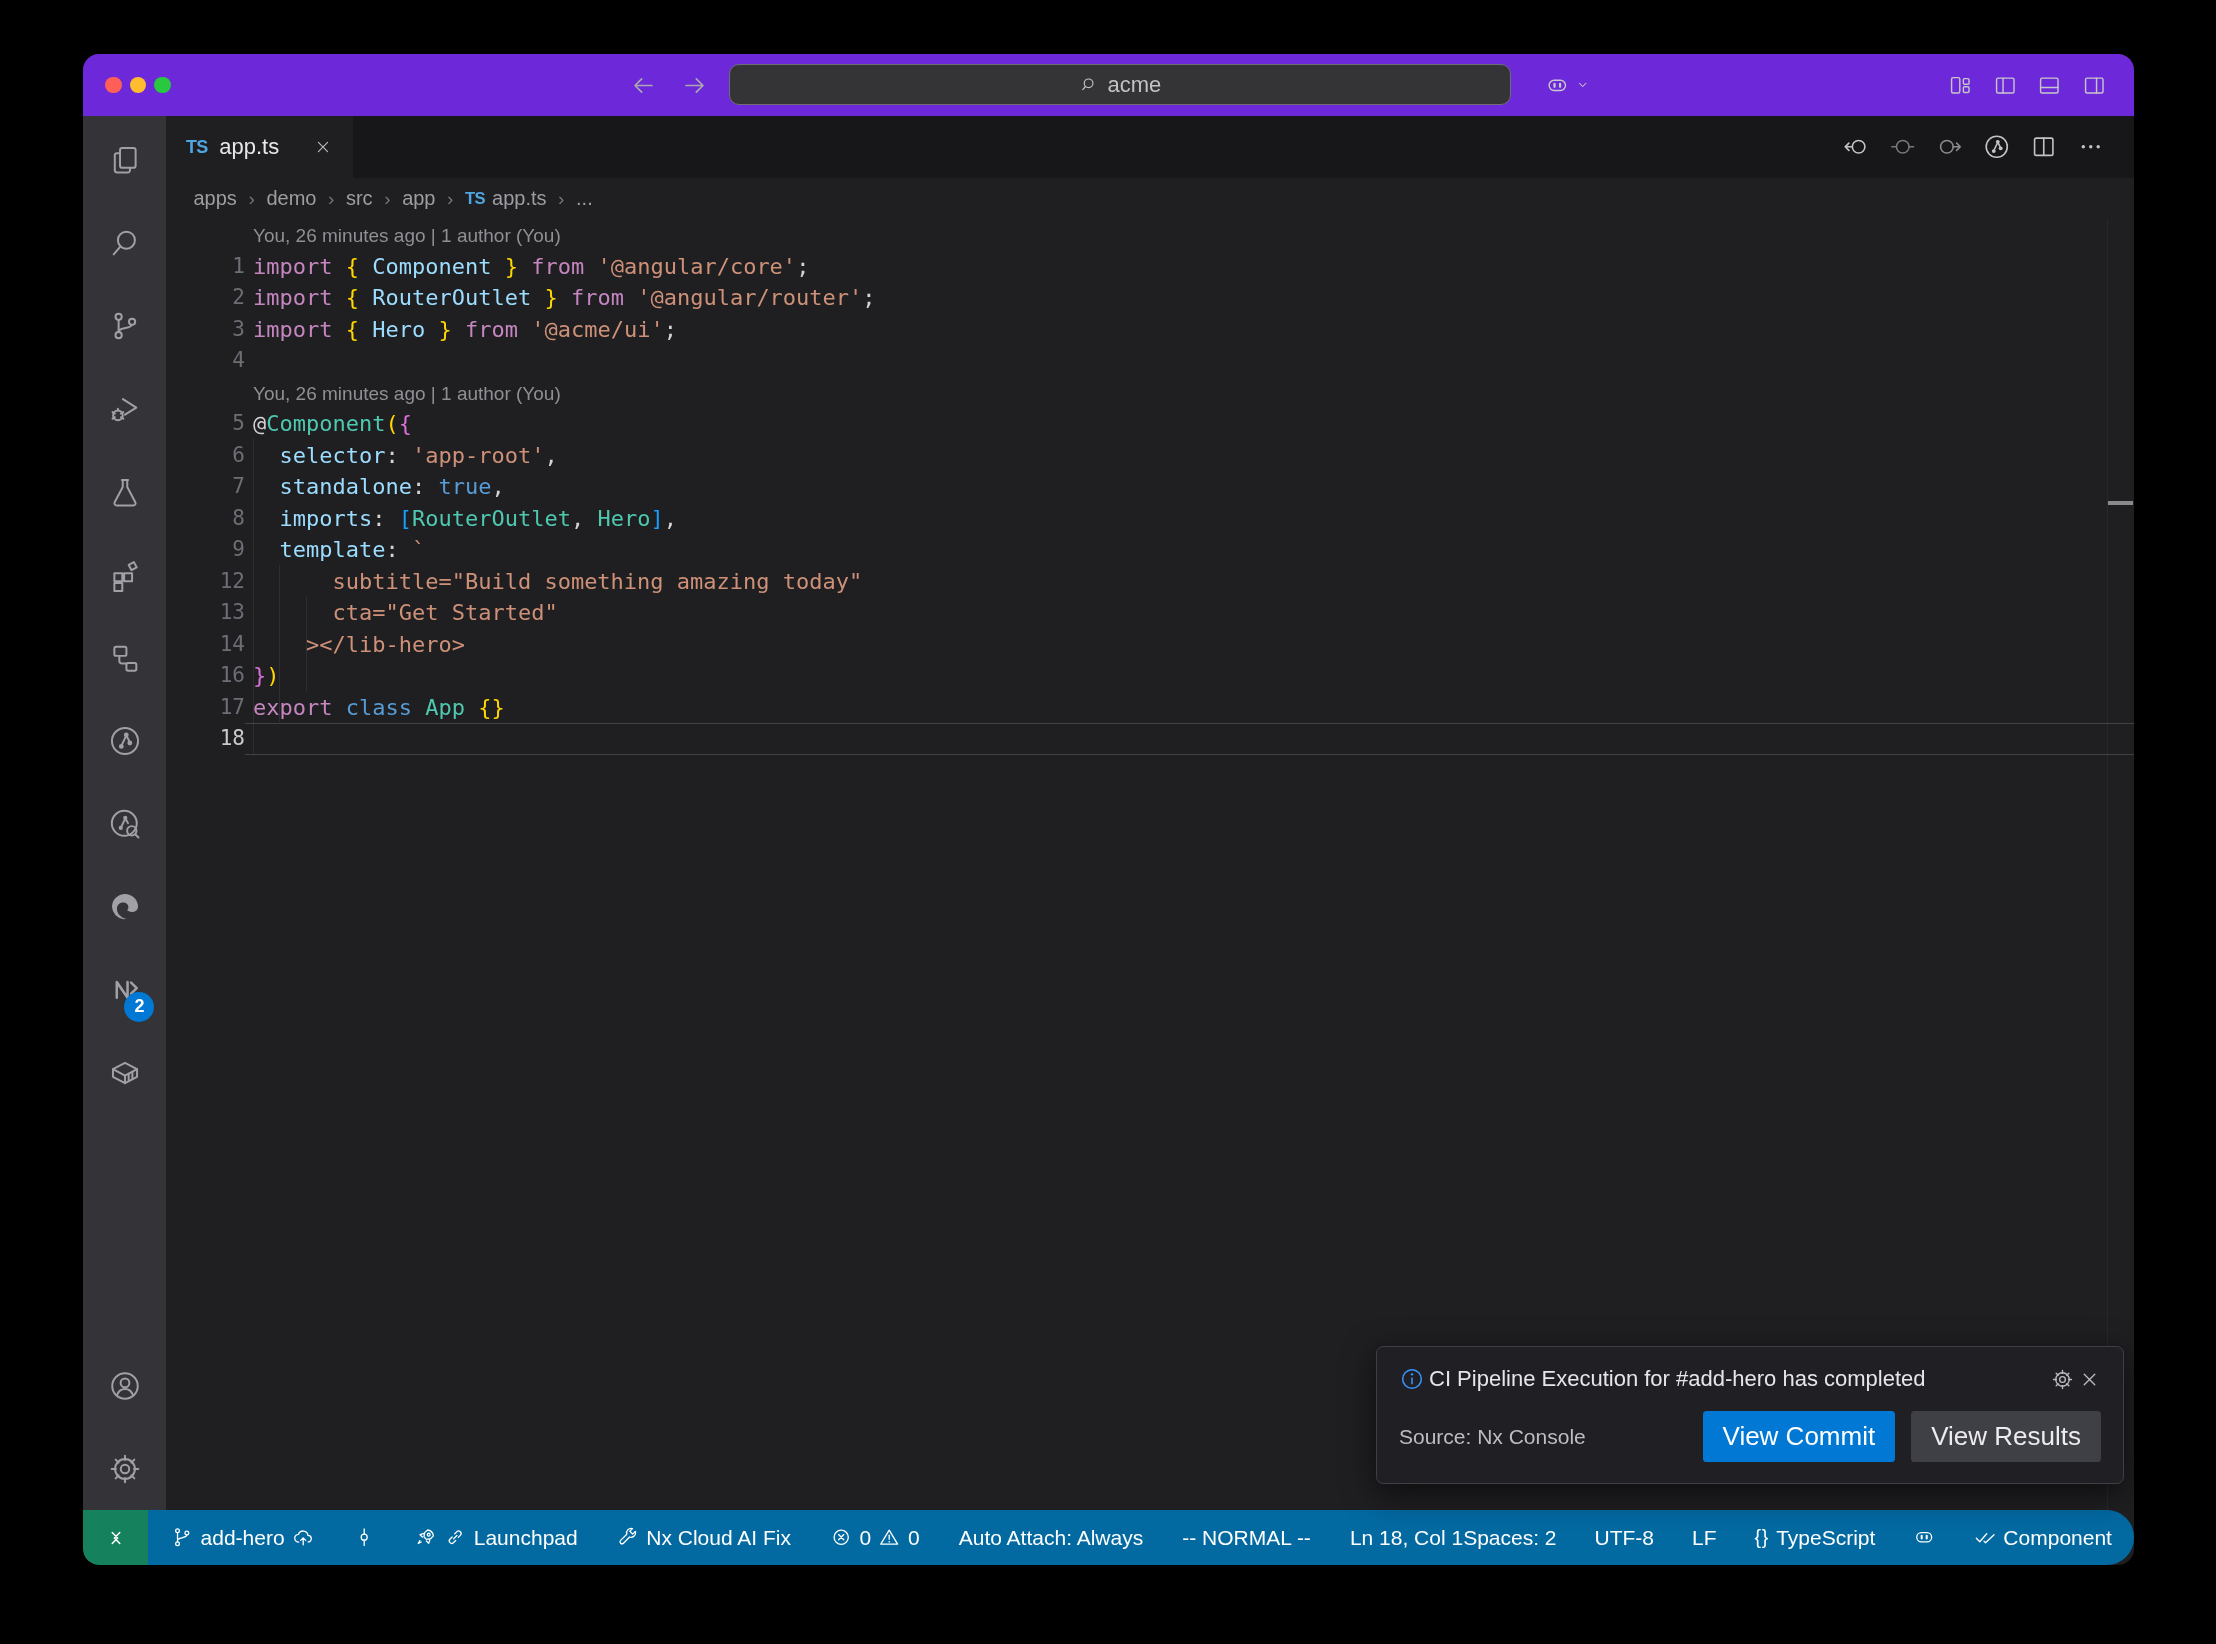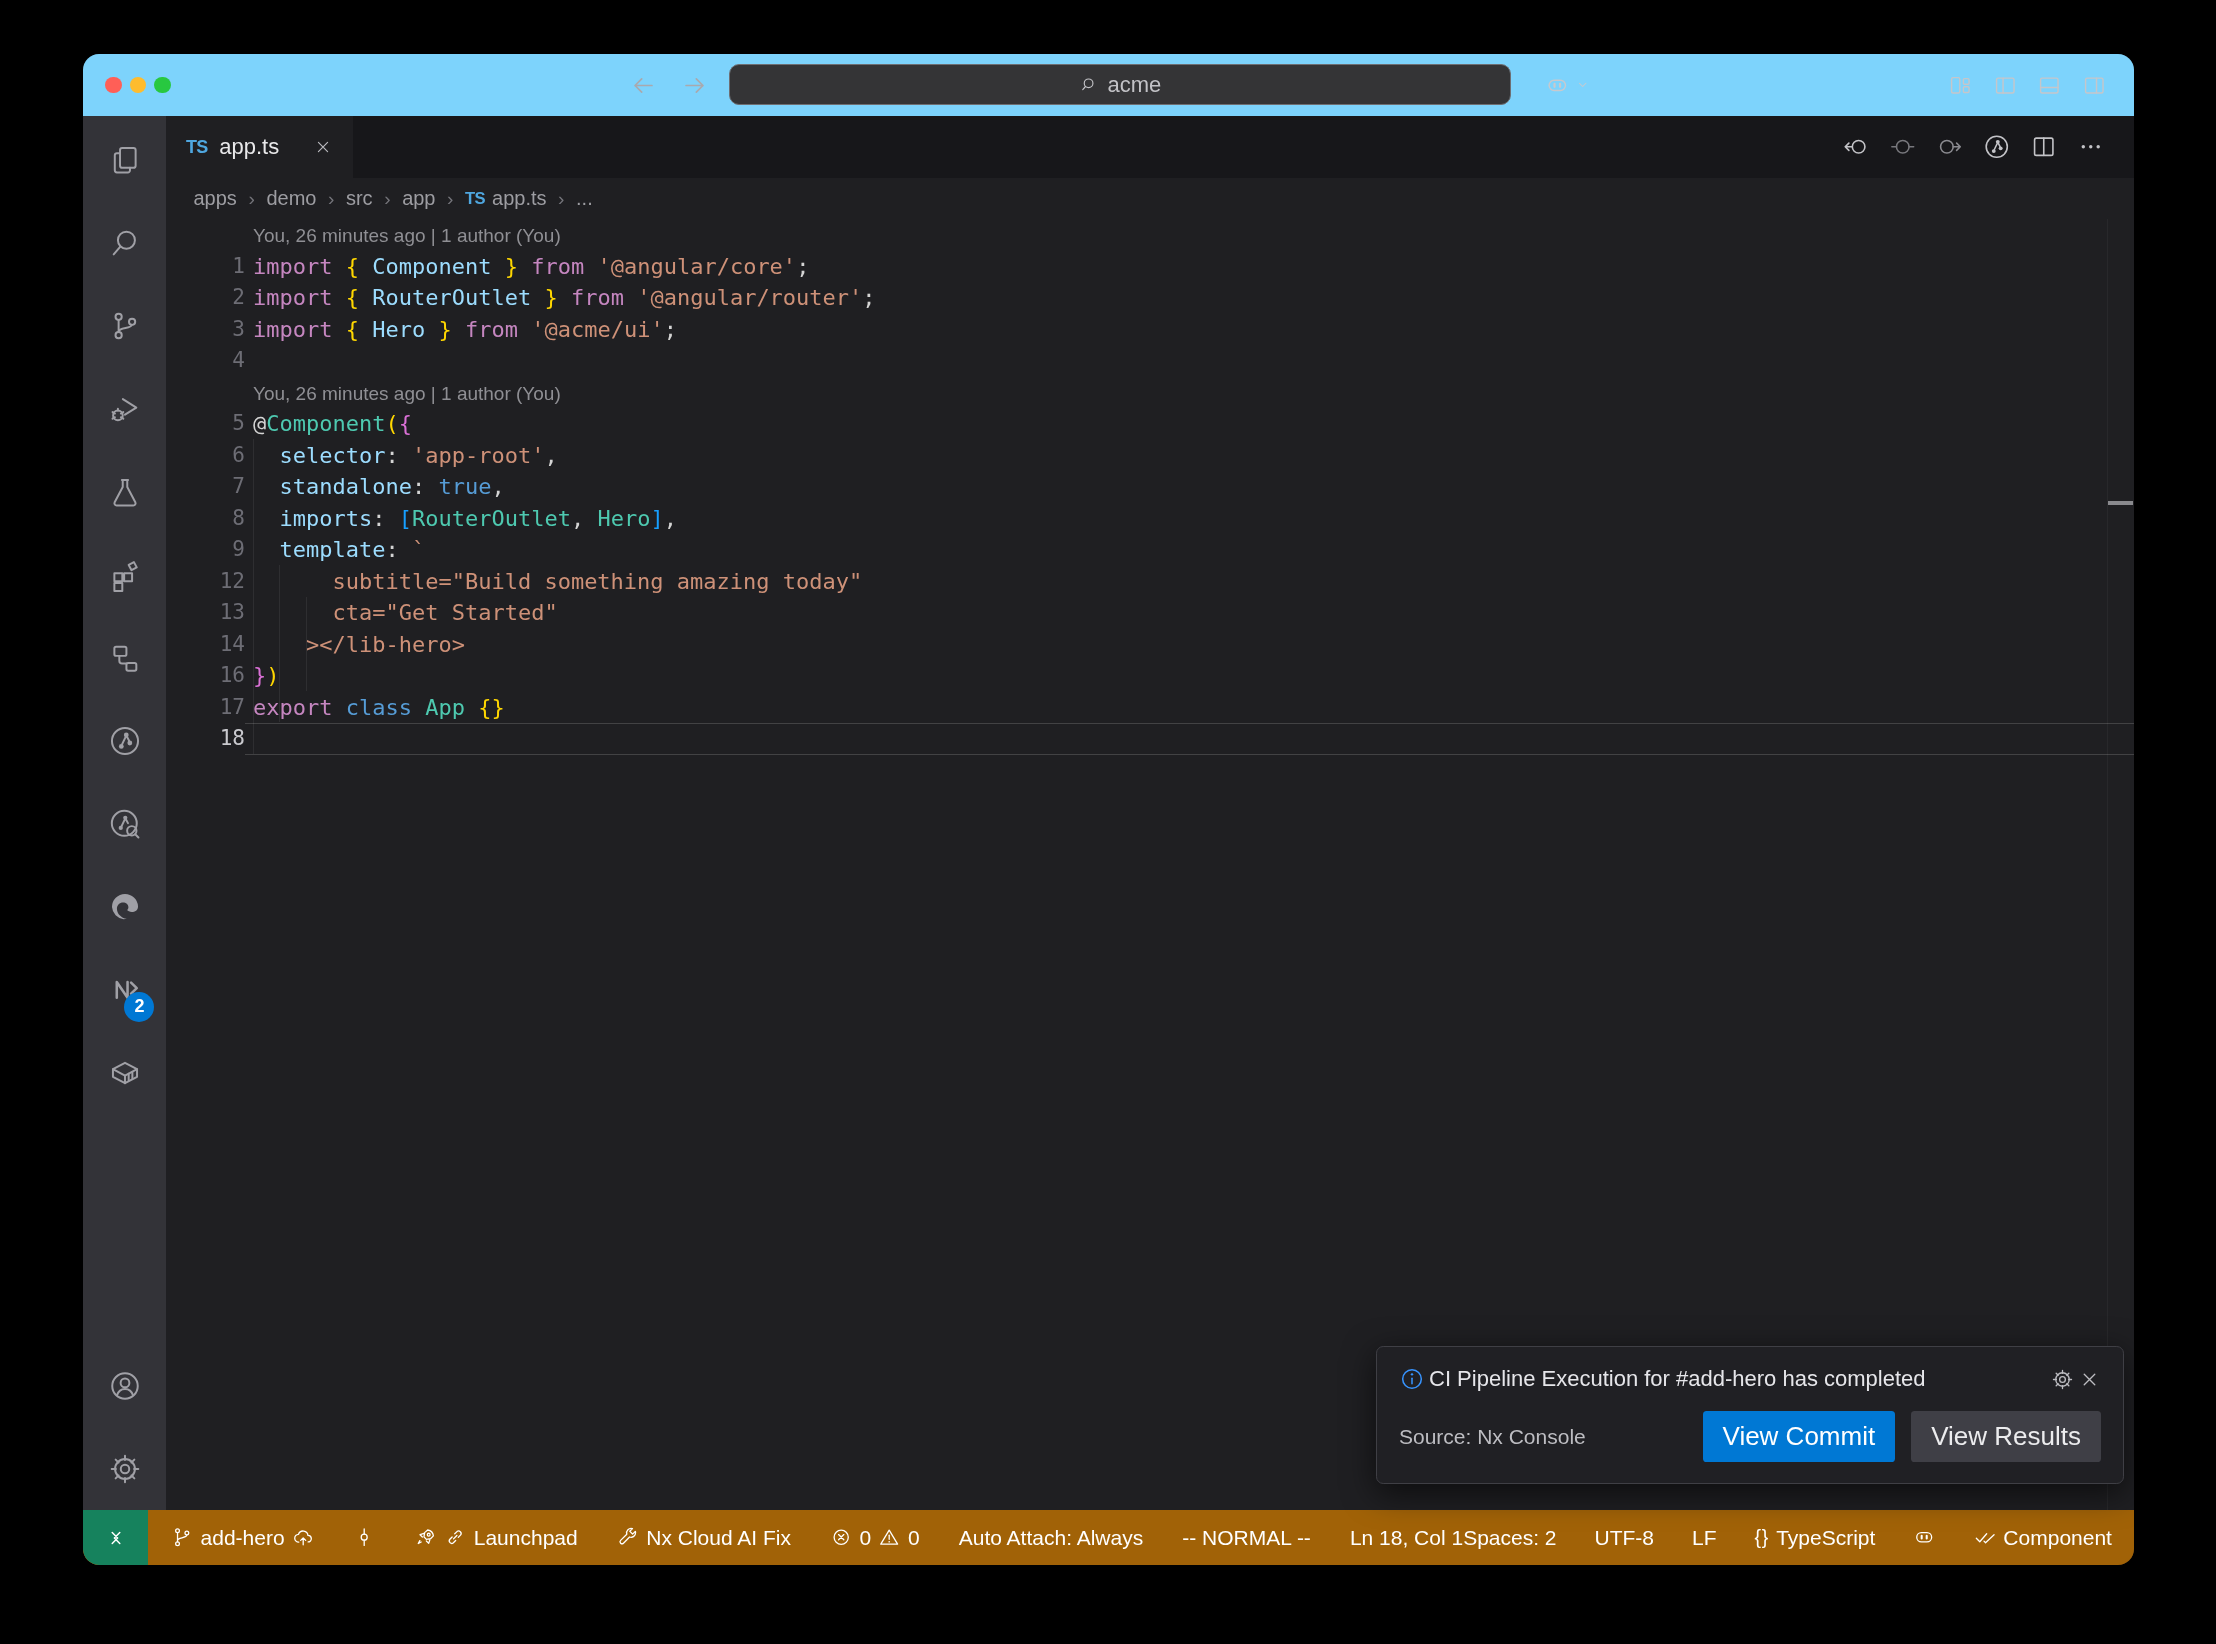--- a/index.html
+++ b/index.html
@@ -3,21 +3,21 @@
 <meta charset="utf-8">
 <style>
   * { margin:0; padding:0; box-sizing:border-box; }
   html,body { width:2216px; height:1645px; background:#000; overflow:hidden;
     font-family:"Liberation Sans", sans-serif; }
   .window { position:absolute; left:83px; top:54px; width:2051px; height:1511px;
     background:#1F1F22; border-radius:16px; overflow:hidden;
     box-shadow:0 29px 87px rgba(0,0,0,.8); }
 
   
-  .titlebar { position:absolute; top:0; left:0; right:0; height:62px; background:#7dd3fc; }
+  .titlebar { position:absolute; top:0; left:0; right:0; height:62px; background:#6d28d9; }
   .lights { position:absolute; left:22px; top:0; height:62px; display:flex; align-items:center; gap:8px; }
   .light { width:16.6px; height:16.6px; border-radius:50%; }
   .l-red{background:#FF5F57}.l-yellow{background:#FEBC2E}.l-green{background:#28C840}
   .nav-arrows { position:absolute; left:546px; top:0; height:62px; display:flex; align-items:center; gap:22px; color:#A9A9AE; }
   .nav-arrows .ticon{width:29px;height:29px}
   .searchbox { position:absolute; left:646px; top:10px; width:782px; height:41px;
     border:1.4px solid #6E6E72; border-radius:10px; background:#343436;
     display:flex; align-items:center; justify-content:center; gap:8.7px;
     color:#C2C2C6; font-size:22px; }
   .copilot-area { position:absolute; left:1462px; top:0; height:62px; display:flex; align-items:center; gap:4.3px; color:#C9C9CD; }
@@ -65,22 +65,22 @@
   .blame { height:31.5px; line-height:33px; padding-left:67px; color:#8F8F94;
     font-family:"Liberation Sans", sans-serif; font-size:19px; }
   .kw{color:#C586C0}.vr{color:#9CDCFE}.cl{color:#4EC9B0}.pr{color:#9CDCFE}
   .cn{color:#569CD6}.st{color:#CE9178}.pu{color:#D4D4D4}.pl{color:#D4D4D4}
   .b1{color:#FFD700}.b2{color:#DA70D6}.b3{color:#179FFF}
   .guide { position:absolute; width:1.4px; background:rgba(255,255,255,.07); }
   .ovr-marker { position:absolute; right:1.4px; top:282px; width:24.6px; height:3.6px; background:#8A8A8E; }
   .sb-edge { position:absolute; right:26px; top:0; bottom:0; width:0.7px; background:rgba(255,255,255,.045); }
 
   
-  .statusbar { position:absolute; bottom:0; left:0; right:0; height:55px; background:#a16207;
-    display:flex; align-items:center; color:#fff; font-size:21px; }
+  .statusbar { position:absolute; bottom:0; left:0; right:0; height:55px; background:#0369a1;
+    display:flex; align-items:center; color:#fff; font-size:21px;border-radius:27px; }
   .remote { width:65px; height:55px; background:#16825D; display:flex; align-items:center;
     justify-content:center; border-bottom-left-radius:16px; flex:none; }
   .remote .sicon { width:26px; height:26px; }
   .sb-left { display:flex; align-items:center; gap:39px; padding-left:23px; }
   .sb-right { margin-left:auto; display:flex; align-items:center; gap:38px; padding-right:29px; }
   .sb-item { display:flex; align-items:center; gap:7.2px; white-space:nowrap; }
   .sicon { width:22.4px; height:22.4px; display:inline-flex; } .sicon svg{width:100%;height:100%}
   .sb-glyph { font-size:19.5px; letter-spacing:0.7px; }
 
   

